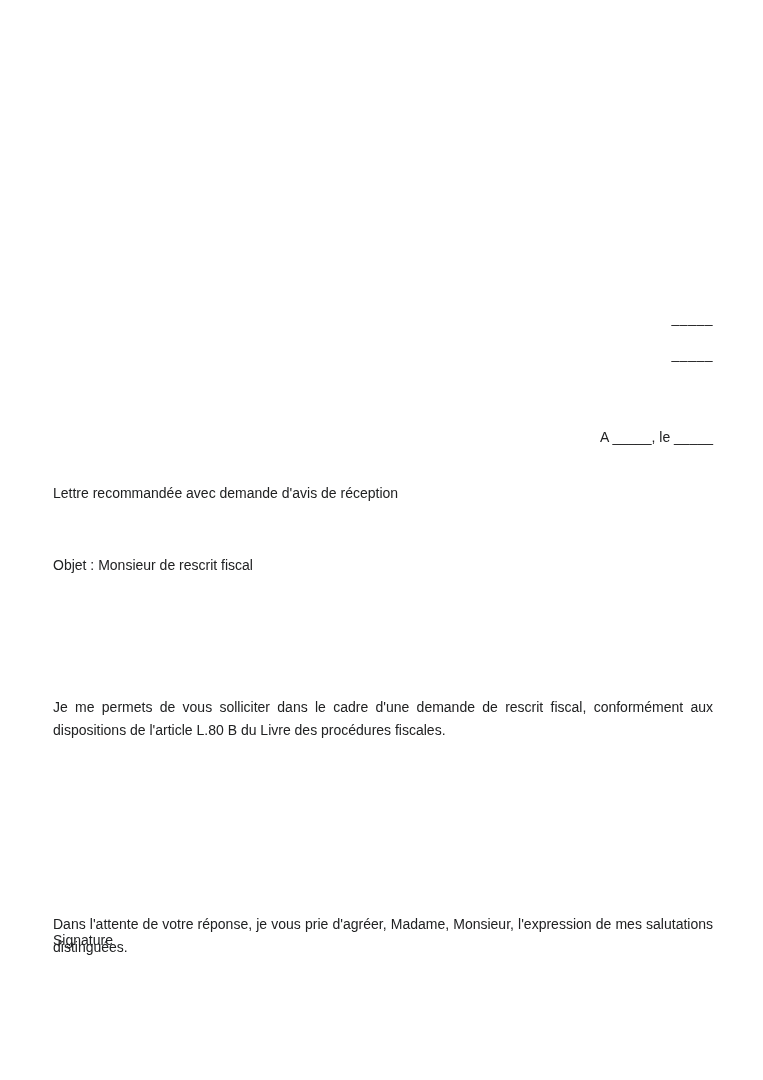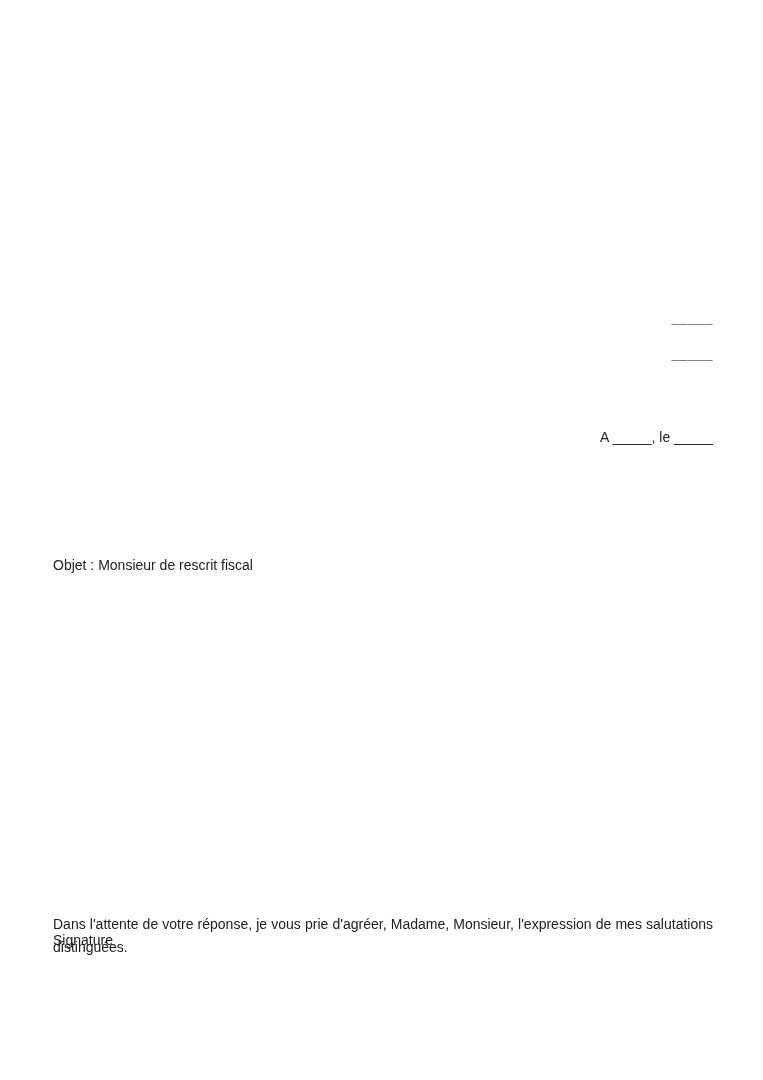--- a/index.html
+++ b/index.html
@@ -20,21 +20,21 @@
   }
   .abs { position: absolute; }
   .right-col {
     right: 50px;
     text-align: right;
     white-space: nowrap;
   }
   .blank-row {
     line-height: 14px;
     letter-spacing: 0.5px;
-    font-weight: 700;
+    font-weight: 400;
   }
   .left-col { left: 53px; }
   .body-par {
     left: 53px;
     width: 660px;
     text-align: justify;
   }
   .subject-label { font-weight: 400; }
   .single-line { white-space: nowrap; }
 </style>
@@ -47,24 +47,28 @@
     <span>_____</span>
   </div>
   <div class="abs right-col blank-row" style="top:347px">
     <span>_____</span>
   </div>
 
   <div class="abs right-col" style="top:426px">
     <span>A _____, le _____</span>
   </div>
 
+  <div class="abs left-col single-line" style="top:482px">
+    <span>Lettre recommandée avec demande d'avis de réception</span>
+  </div>
 
   <div class="abs left-col single-line" style="top:554px">
     <span class="subject-label">Objet</span><span> : </span><span>Monsieur de rescrit fiscal</span>
   </div>
 
+  <div class="abs body-par" style="top:696px">Je me permets de vous solliciter dans le cadre d'une demande de rescrit fiscal, conformément aux dispositions de l'article L.80 B du Livre des procédures fiscales.</div>
 
 
   <div class="abs body-par" style="top:913px">Dans l'attente de votre réponse, je vous prie d'agréer, Madame, Monsieur, l'expression de mes salutations distinguées.</div>
 
   <div class="abs left-col single-line" style="top:929px">Signature</div>
 
 </div>
 
 </body></html>

